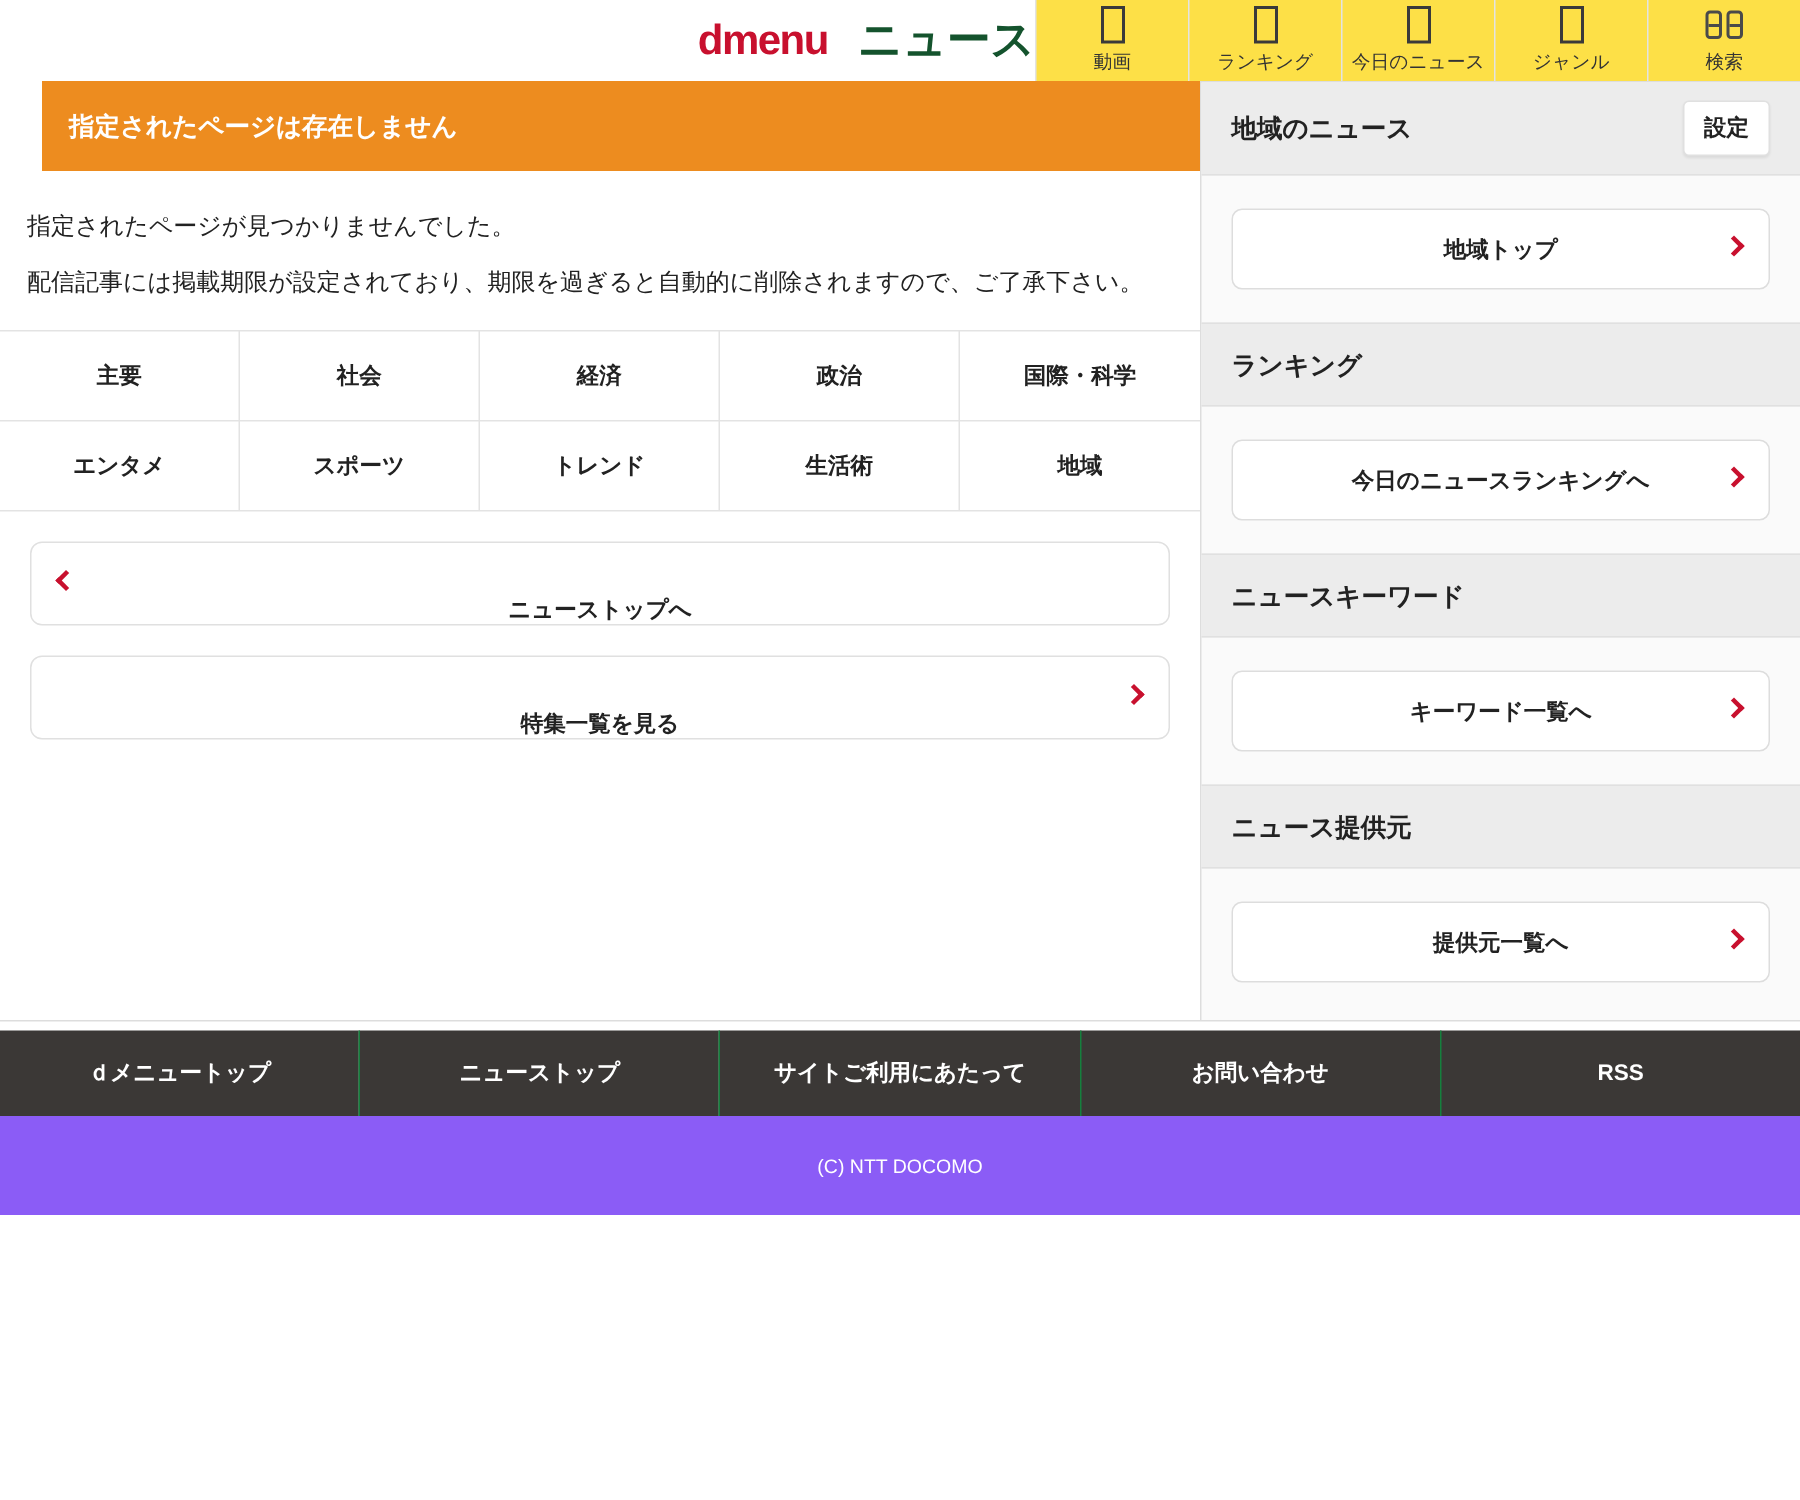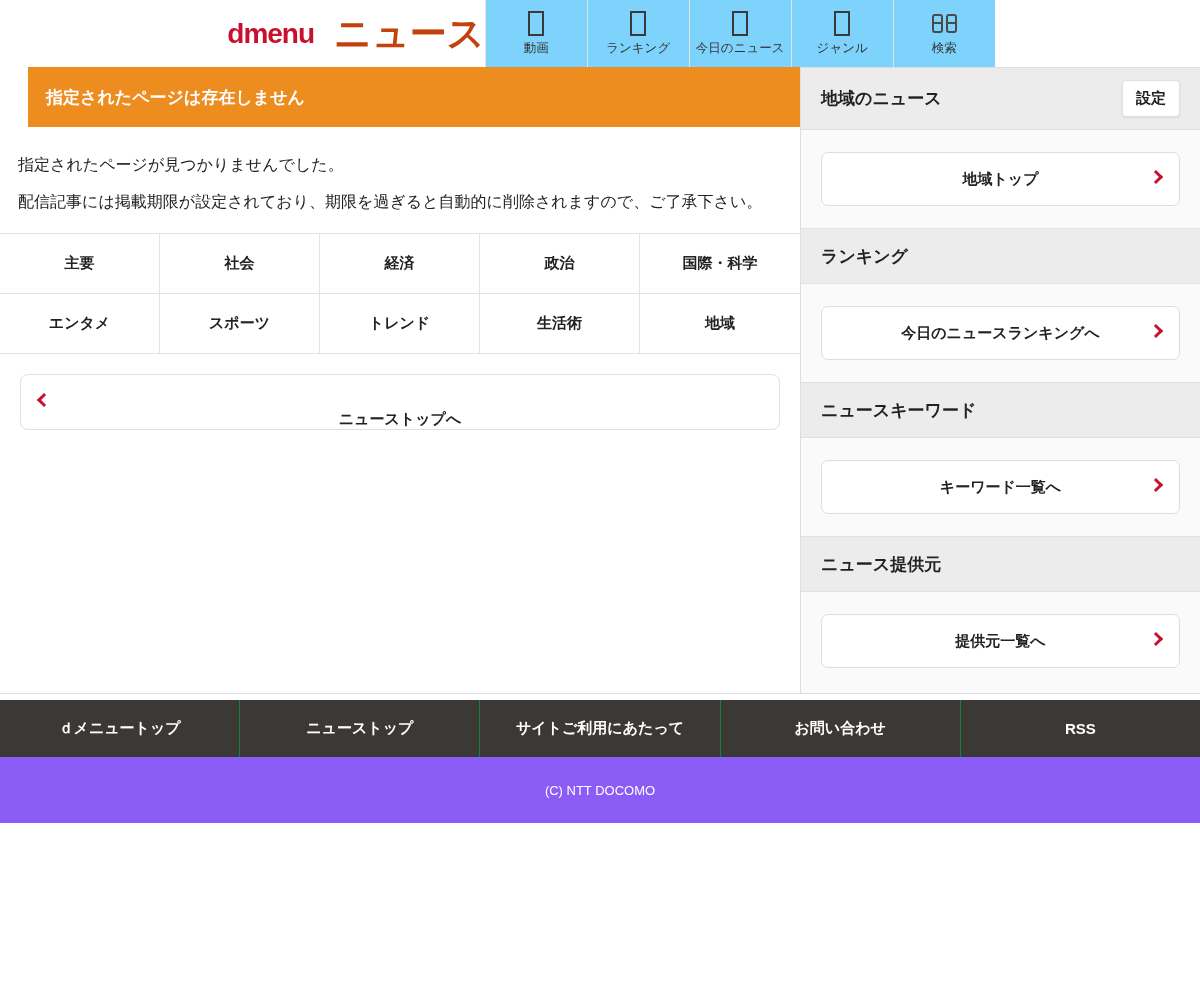--- a/index.html
+++ b/index.html
@@ -4,27 +4,27 @@
 <style>
   * { box-sizing: border-box; }
   html,body { margin:0; padding:0; }
   body {
     width:1200px; height:1000px; background:#fff; color:#222;
     font-family:"Liberation Sans","DejaVu Sans",sans-serif;
     overflow:hidden;
   }
 
   
-  .topbar { height:67px; display:flex; justify-content:center; align-items:stretch; background:#fff; }
+  .topbar { height:54px; display:flex; justify-content:flex-end; align-items:stretch; background:#fff; }
   .logo { display:flex; align-items:center; gap:20px; padding-left:22px; cursor:pointer; }
   .logo-dmenu { color:#c8102e; font-size:28px; font-weight:bold; letter-spacing:-1px; }
-  .logo-news  { color:#c2410c; font-size:37px; font-weight:bold; }
+  .logo-news  { color:#14532d; font-size:29px; font-weight:bold; }
   .topnav { display:flex; }
   .nav-item { width:102px; border-left:1px solid #e3e3e3; display:flex; flex-direction:column;
-              align-items:center; justify-content:center; gap:4px; cursor:pointer; background:#7dd3fc; }
+              align-items:center; justify-content:center; gap:4px; cursor:pointer; background:#fde047; }
   .tofu { width:16px; height:25px; border:2px solid #3a3a3a; }
   .tofu-pair { display:flex; gap:3px; height:25px; align-items:center; }
   .tofu-8 { width:11px; height:19px; border:2px solid #4a4a4a; border-radius:3px; position:relative; }
   .tofu-8::after { content:""; position:absolute; left:0; right:0; top:50%; height:2px; margin-top:-1px; background:#4a4a4a; }
   .nav-label { font-size:12.5px; color:#333; white-space:nowrap; }
 
   
   .content-row { display:flex; height:627px; border-bottom:1px solid #ddd; overflow:hidden; }
   .main { width:800px; background:#fff; }
   .banner { height:60px; background:#ed8c1f; color:#fff; font-weight:bold; font-size:17px;
@@ -130,20 +130,24 @@
         <div class="cat-cell">トレンド</div>
         <div class="cat-cell">生活術</div>
         <div class="cat-cell">地域</div>
       </div>
 
       <div class="big-btn">
         <span class="chev chev-left"></span>
         <span>ニューストップへ</span>
       </div>
 
+      <div class="big-btn">
+        <span>特集一覧を見る</span>
+        <span class="chev chev-right"></span>
+      </div>
     </main>
 
     <aside class="sidebar">
 
       <div class="sb-header">
         <span>地域のニュース</span>
         <button class="settings-btn">設定</button>
       </div>
       <div class="sb-content">
         <div class="sb-btn">

